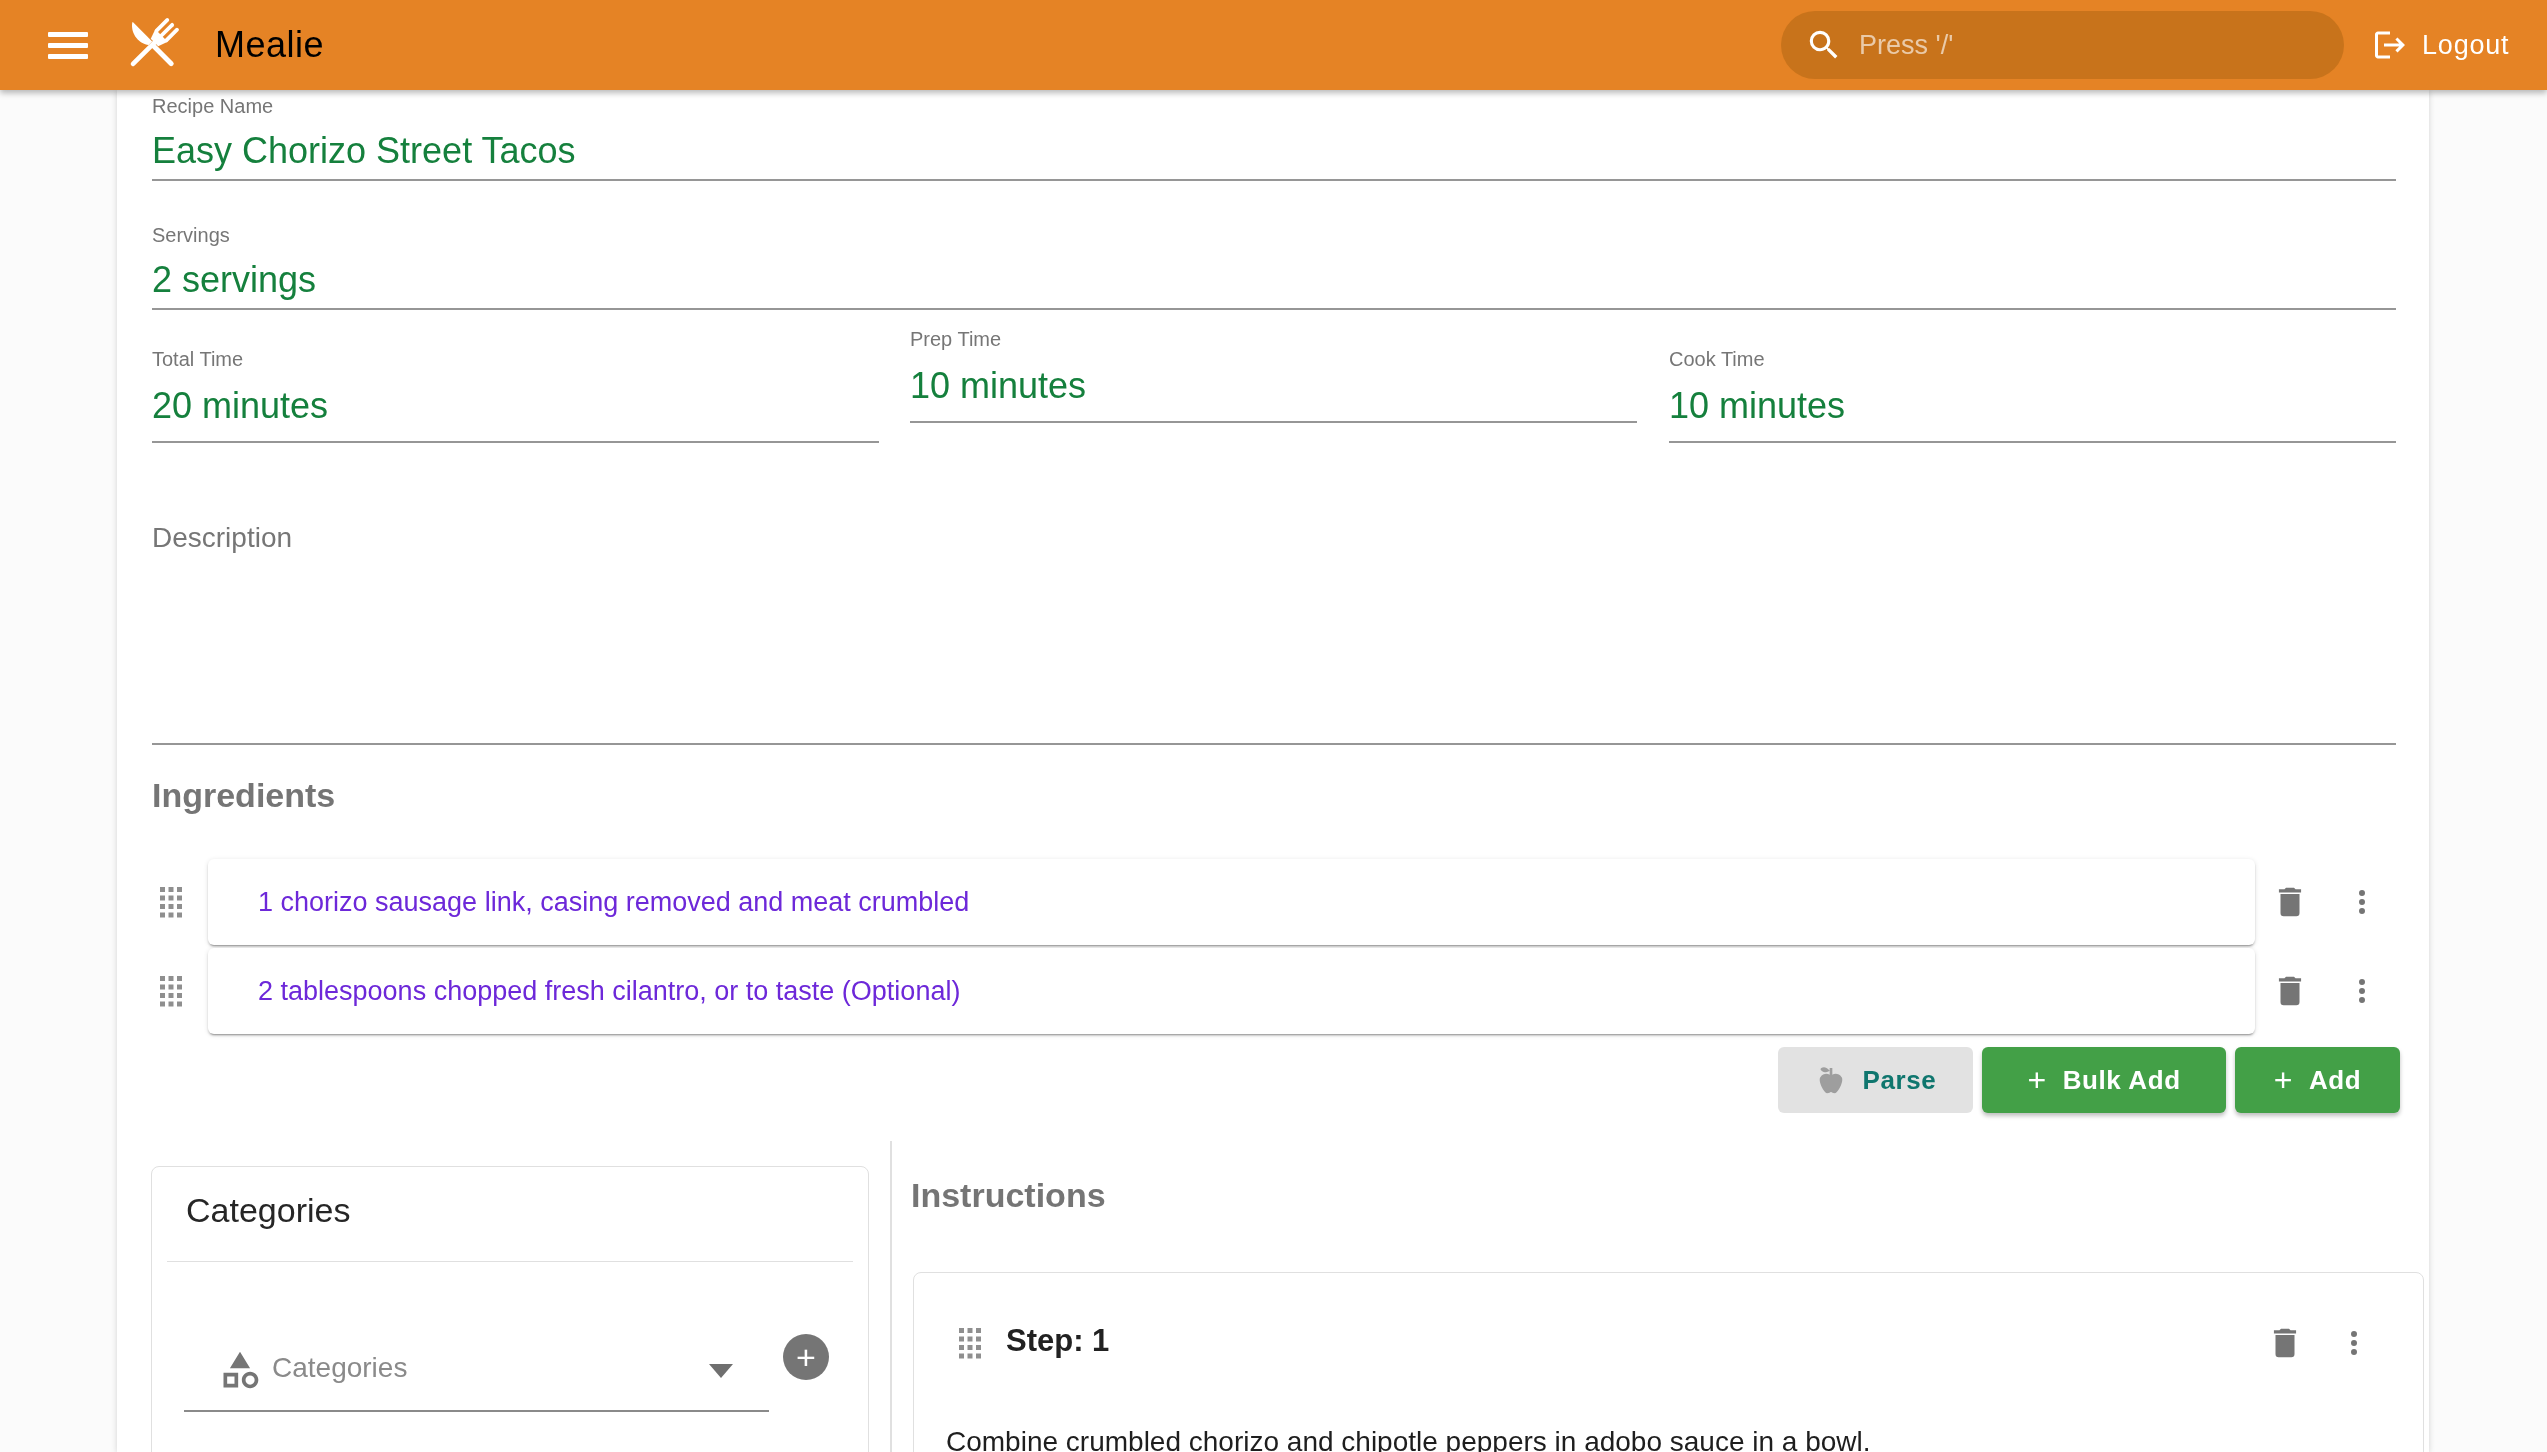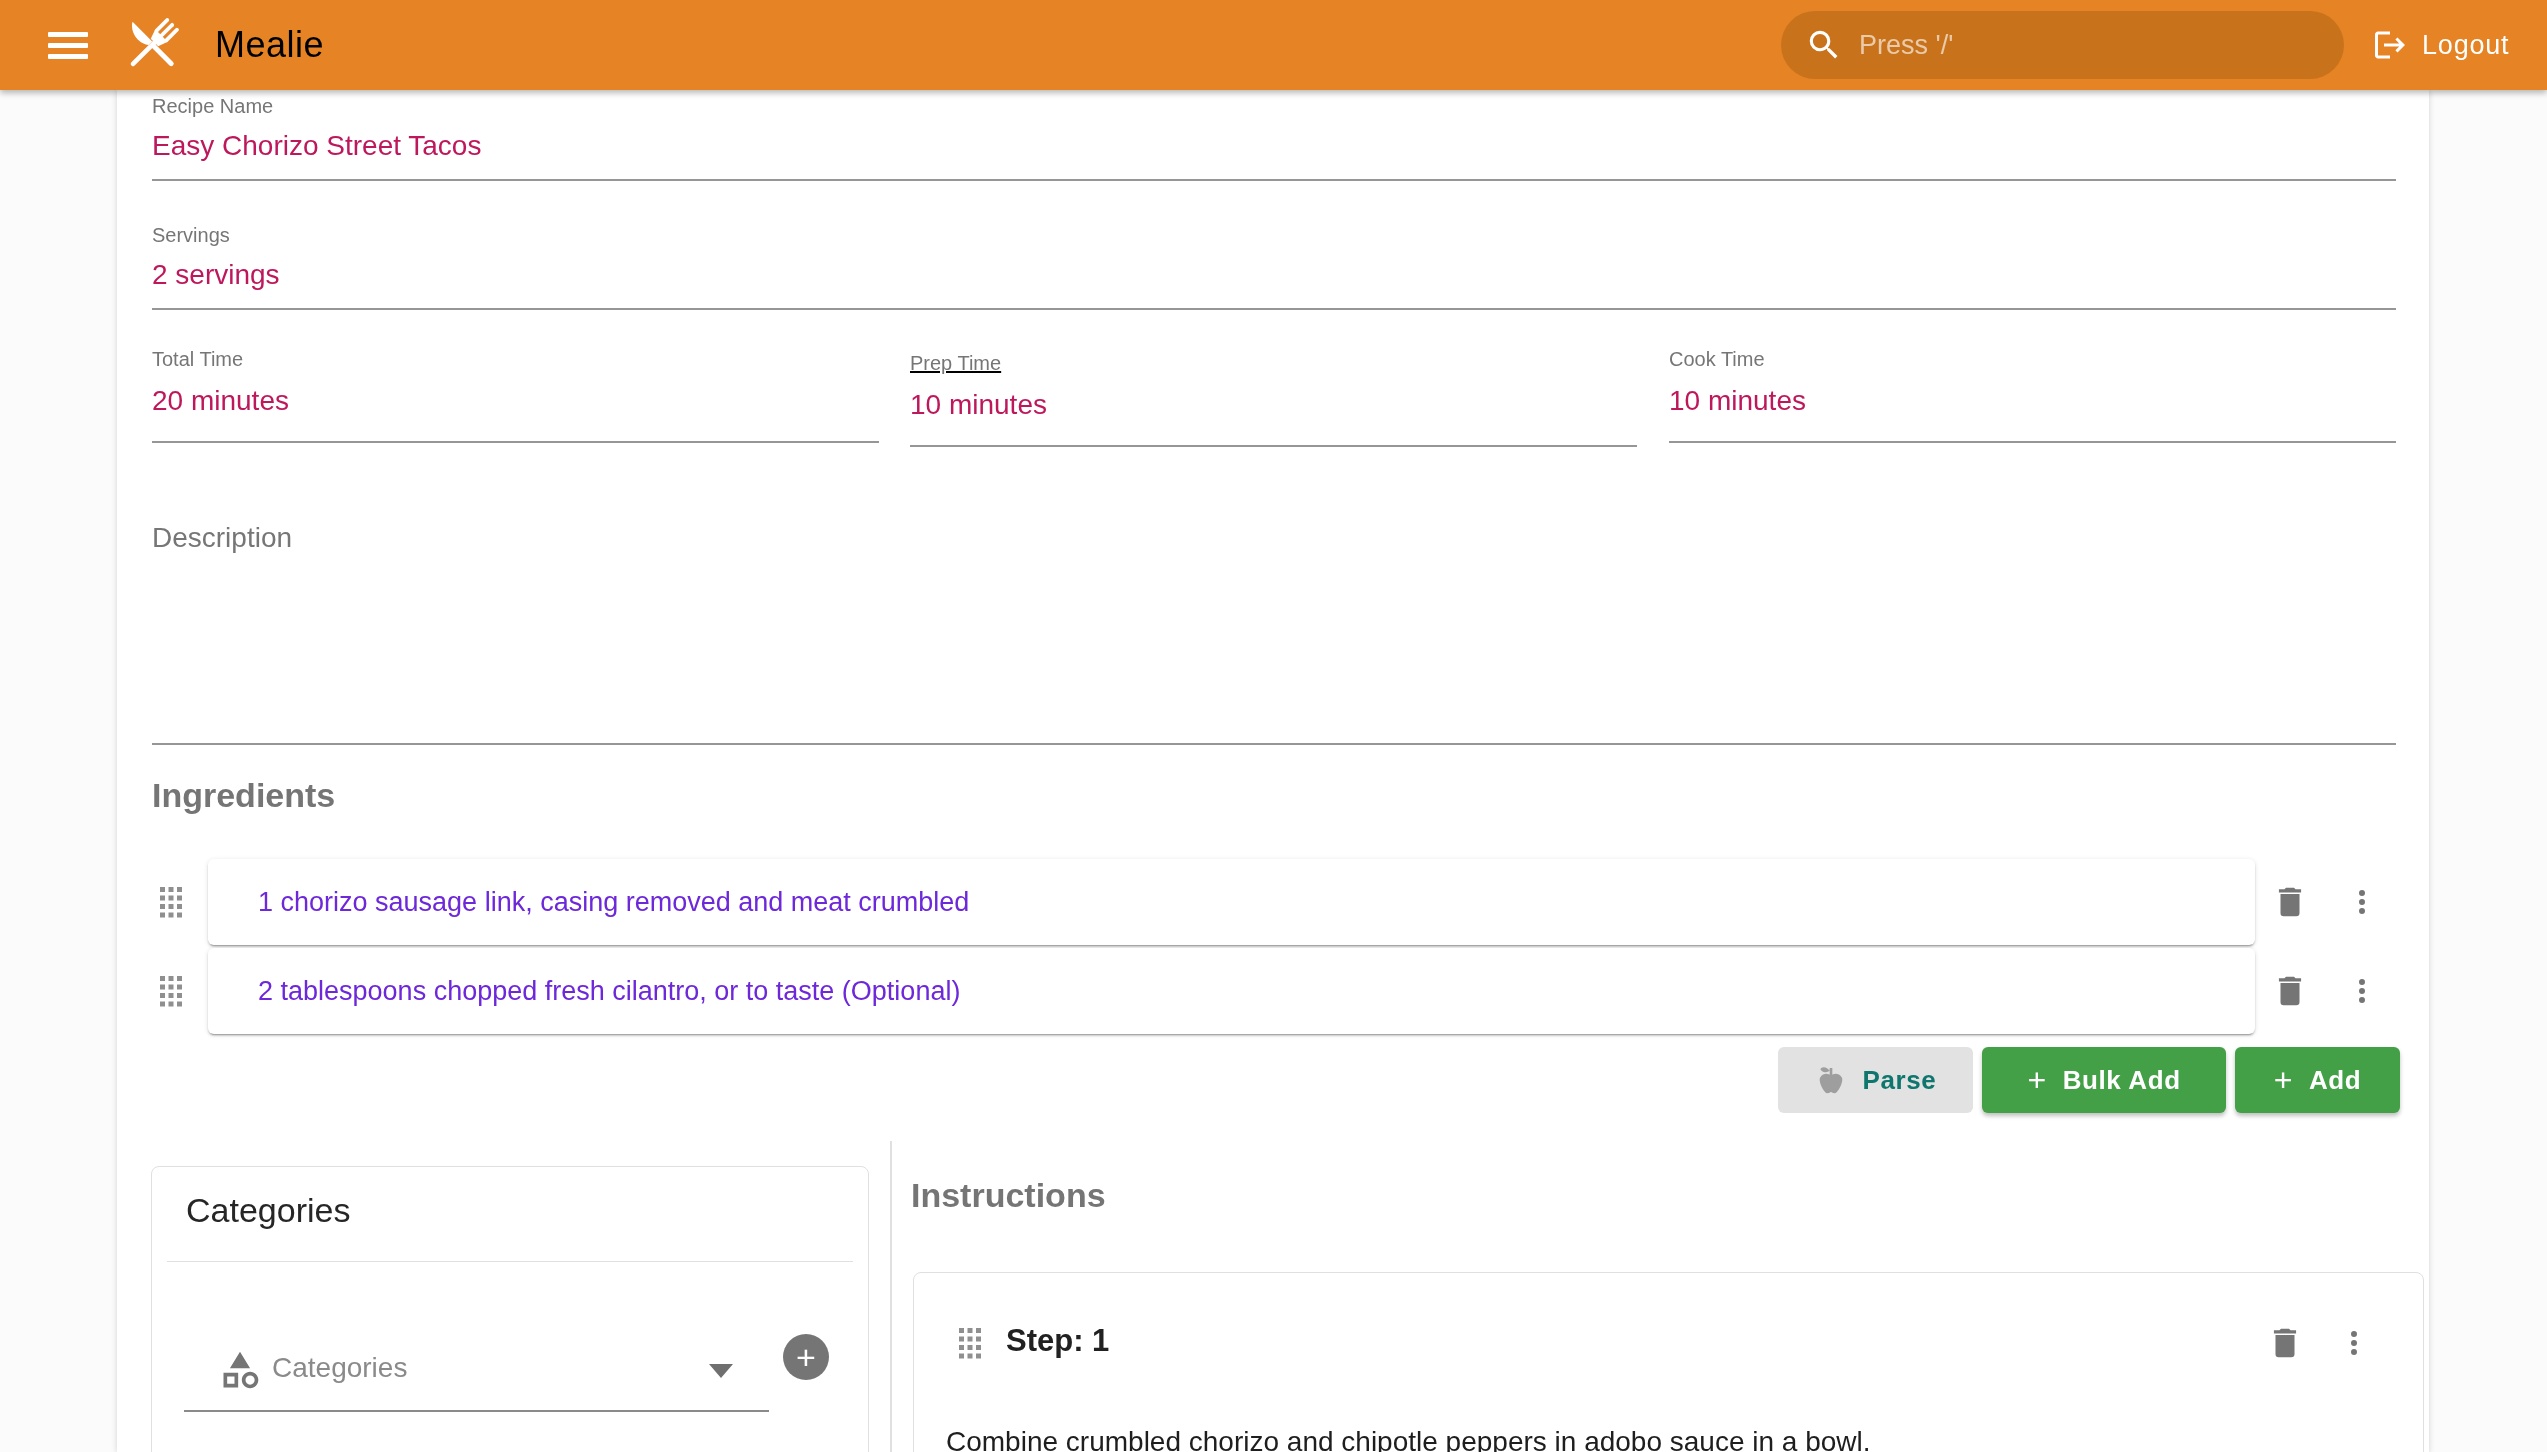--- a/index.html
+++ b/index.html
@@ -21,21 +21,21 @@
               background:none;border:none;cursor:pointer;color:#fff;font-family:inherit;}
   .logout-btn .lbl{font-size:27px;font-weight:500;letter-spacing:0.8px;color:#fff;}
 
   
   .main-card{position:absolute;left:117px;top:90px;width:2312px;height:1363px;background:#fff;
              box-shadow:0 0 6px rgba(0,0,0,.16);}
 
   .f-label{font-size:20px;color:#767676;}
   .f-label-big{font-size:28px;color:#767676;}
   .f-value{border:none;outline:none;background:transparent;padding:0;width:100%;
-           font-size:28px;color:#be185d;font-family:inherit;}
+           font-size:36px;color:#15803d;font-family:inherit;}
   .underline{position:absolute;left:0;right:0;bottom:0;height:2px;background:#969696;}
   .field{position:absolute;}
 
   .section-title{position:absolute;font-size:34px;font-weight:700;color:#757575;}
 
   
   .drag-handle{position:absolute;width:24px;height:32px;cursor:grab;}
   .drag-handle svg{display:block;}
   .ing-card{position:absolute;left:208px;width:2047px;height:86px;background:#fff;border-radius:6px;
             box-shadow:0 3px 1px -2px rgba(0,0,0,.2),0 2px 2px 0 rgba(0,0,0,.14),0 1px 5px 0 rgba(0,0,0,.12);
@@ -130,21 +130,21 @@
     <div class="f-label">Servings</div>
     <input class="f-value" style="margin-top: 12px;" value="2 servings">
     <div class="underline"></div>
   </div>
 
   <div class="field" style="left:152px;top:348px;width:727px;height:95px;">
     <div class="f-label">Total Time</div>
     <input class="f-value" style="margin-top: 14px;" value="20 minutes">
     <div class="underline"></div>
   </div>
-  <div class="field" style="left:910px;top:352px;width:727px;height:95px;text-decoration:underline;">
+  <div class="field" style="left:910px;top:328px;width:727px;height:95px;">
     <div class="f-label">Prep Time</div>
     <input class="f-value" style="margin-top: 14px;" value="10 minutes">
     <div class="underline"></div>
   </div>
   <div class="field" style="left:1669px;top:348px;width:727px;height:95px;">
     <div class="f-label">Cook Time</div>
     <input class="f-value" style="margin-top: 14px;" value="10 minutes">
     <div class="underline"></div>
   </div>
 

